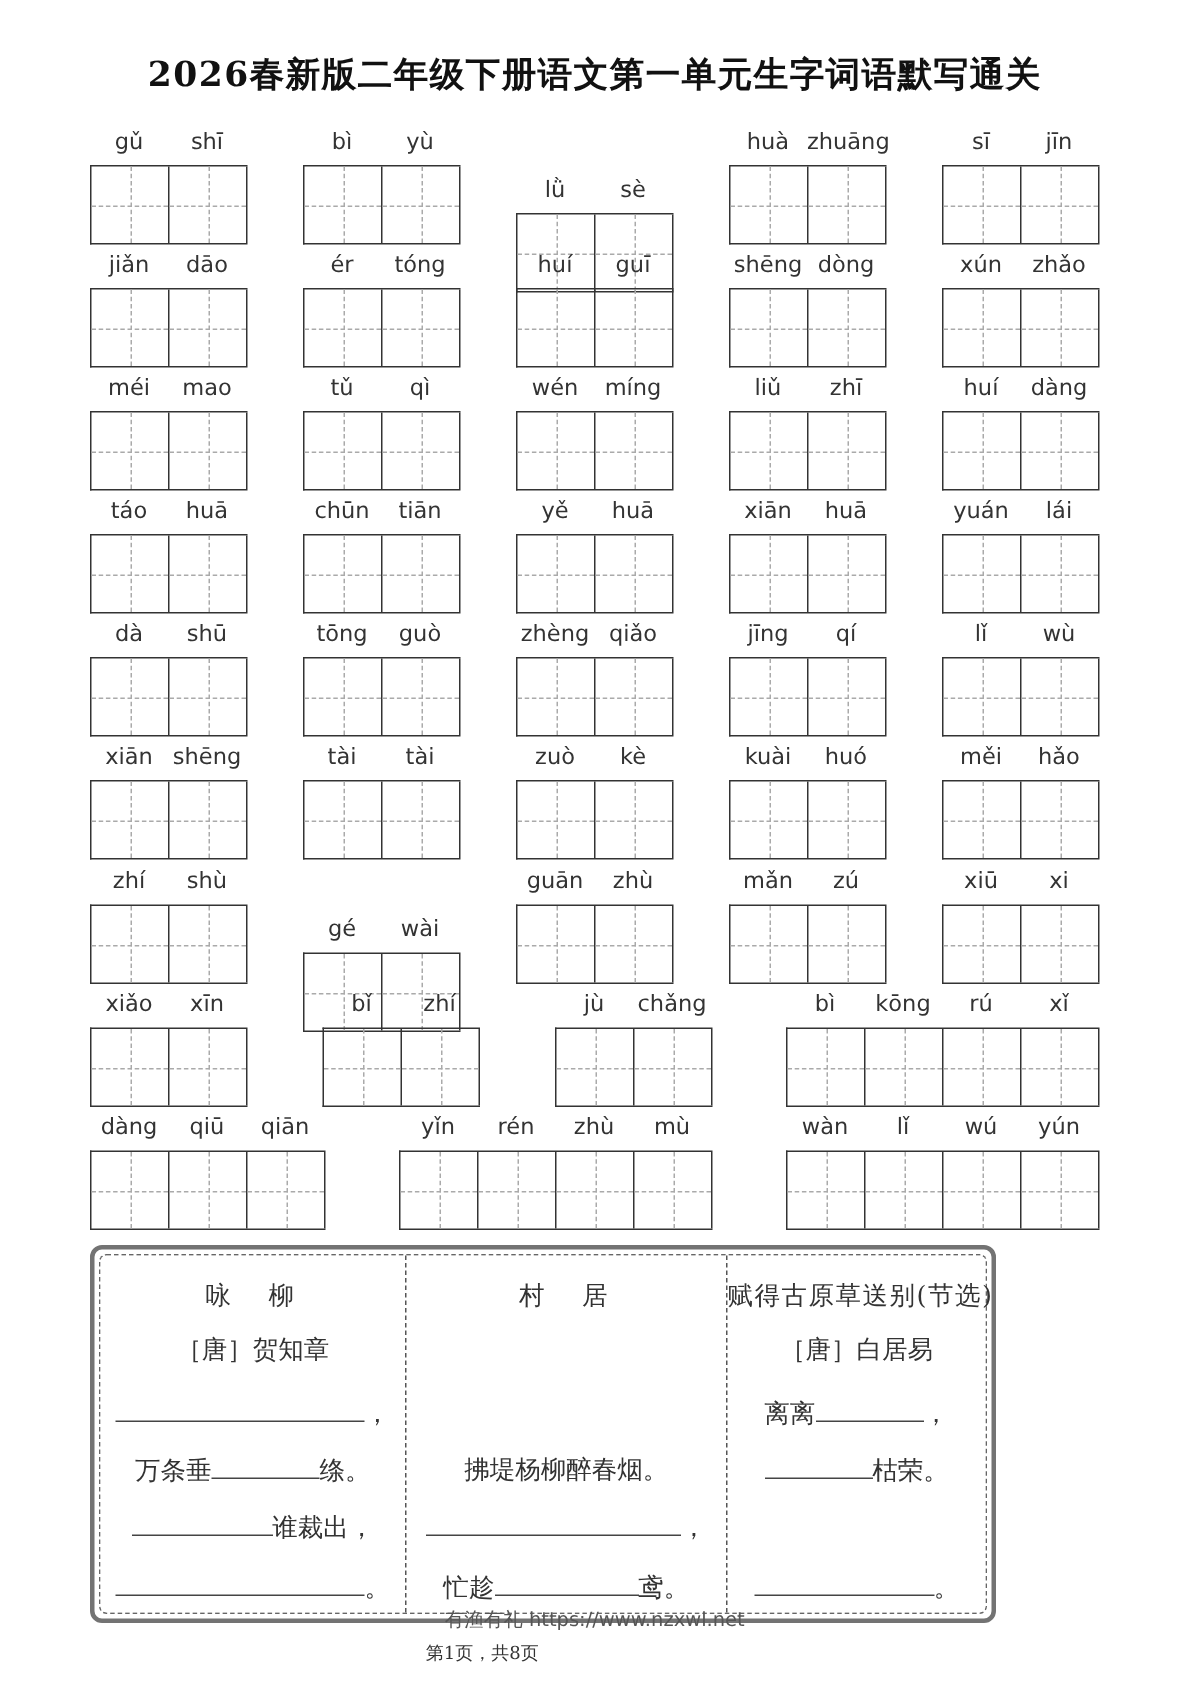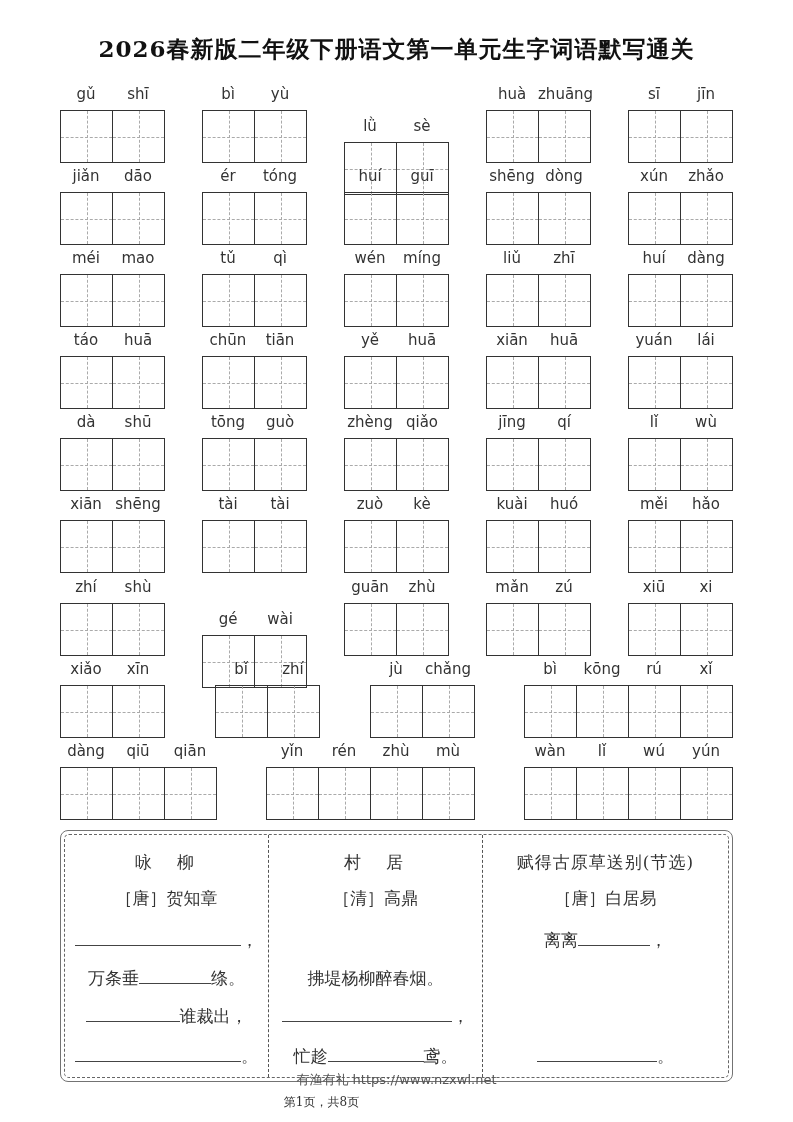--- a/index.html
+++ b/index.html
@@ -8,22 +8,22 @@
   .title { position:absolute; top:34px; left:0; width:793px; text-align:center;
            font-family:"DejaVu Serif", serif; font-size:23px; font-weight:bold; letter-spacing:1px; color:#111; }
   .word { position:absolute; }
   .py-row { display:flex; height:20px; }
   .py { width:52px; text-align:center; font-size:15px; color:#333; line-height:20px; white-space:nowrap; }
   .boxes { display:flex; margin-top:6px; border:1.5px solid #333; border-right:none; }
   .cell { width:51px; height:51px; border-right:1.5px solid #333; position:relative; box-sizing:content-box; }
   .cell::before { content:""; position:absolute; left:50%; top:0; bottom:0; border-left:1px dashed #aaa; }
   .cell::after { content:""; position:absolute; top:50%; left:0; right:0; border-top:1px dashed #aaa; }
 
-  .poem-box { position:absolute; left:60px; top:830px; width:673px; height:252px;
-              border:1px solid #737373; border-radius:8px; box-sizing:border-box; }
+  .poem-box { position:absolute; left:60px; top:830px; width:604px; height:252px;
+              border:3px solid #737373; border-radius:8px; box-sizing:border-box; }
   .poem-inner { position:absolute; inset:3px; border:1.5px dashed #666; border-radius:5px; display:flex; }
   .poem-col { flex:1; position:relative; font-family:"DejaVu Serif", serif; font-size:17px; color:#333; }
   .poem-col + .poem-col { border-left:1.5px dashed #555; }
   .poem-col.c1 { flex:0 0 203px; }
   .poem-col.c2 { flex:0 0 213px; }
   .pline { position:absolute; left:0; right:0; text-align:center; white-space:nowrap; height:26px; line-height:26px; }
   .blank { display:inline-block; border-bottom:1.5px solid #444; height:18px; vertical-align:baseline; }
   .ptitle { letter-spacing:4px; }
   .footer-wm { position:absolute; top:1071px; left:0; width:793px; text-align:center; font-size:13px; color:#555; }
   .footer-page { position:absolute; top:1094px; left:0; width:643px; text-align:center; font-size:12px; color:#333; font-family:"DejaVu Serif", serif; }
@@ -475,28 +475,28 @@
       <div class="poem-col c1">
         <div class="pline ptitle" style="top: 14px;">咏　柳</div>
         <div class="pline" style="top: 50px;">［唐］贺知章</div>
         <div class="pline" style="top: 92px;"><span class="blank" style="width: 166px;"></span><span>，</span></div>
         <div class="pline" style="top: 130px;"><span>万条垂</span><span class="blank" style="width: 72px;"></span><span>绦。</span></div>
         <div class="pline" style="top: 168px;"><span class="blank" style="width: 94px;"></span><span>谁裁出，</span></div>
         <div class="pline" style="top: 208px;"><span class="blank" style="width: 166px;"></span><span>。</span></div>
       </div>
       <div class="poem-col c2">
         <div class="pline ptitle" style="top: 14px;">村　居</div>
-        <div class="pline" style="top: 50px;">［清］高鼎</div>
         <div class="pline" style="top: 130px;"><span>拂堤杨柳醉春烟。</span></div>
         <div class="pline" style="top: 168px;"><span class="blank" style="width: 170px;"></span><span>，</span></div>
         <div class="pline" style="top: 208px;"><span>忙趁</span><span class="blank" style="width: 96px;"></span><span>鸢。</span></div>
       </div>
       <div class="poem-col c3">
         <div class="pline ptitle" style="top: 14px; letter-spacing: 1px;">赋得古原草送别(节选)</div>
         <div class="pline" style="top: 50px;">［唐］白居易</div>
         <div class="pline" style="top: 92px;"><span>离离</span><span class="blank" style="width: 72px;"></span><span>，</span></div>
+        <div class="pline" style="top: 130px;"><span class="blank" style="width: 72px;"></span><span>枯荣。</span></div>
         <div class="pline" style="top: 208px;"><span class="blank" style="width: 120px;"></span><span>。</span></div>
       </div>
     </div>
 </div>
 
 <div class="footer-wm">有渔有礼 https://www.nzxwl.net</div>
 <div class="footer-page">第1页，共8页</div>
 
 </body></html>

